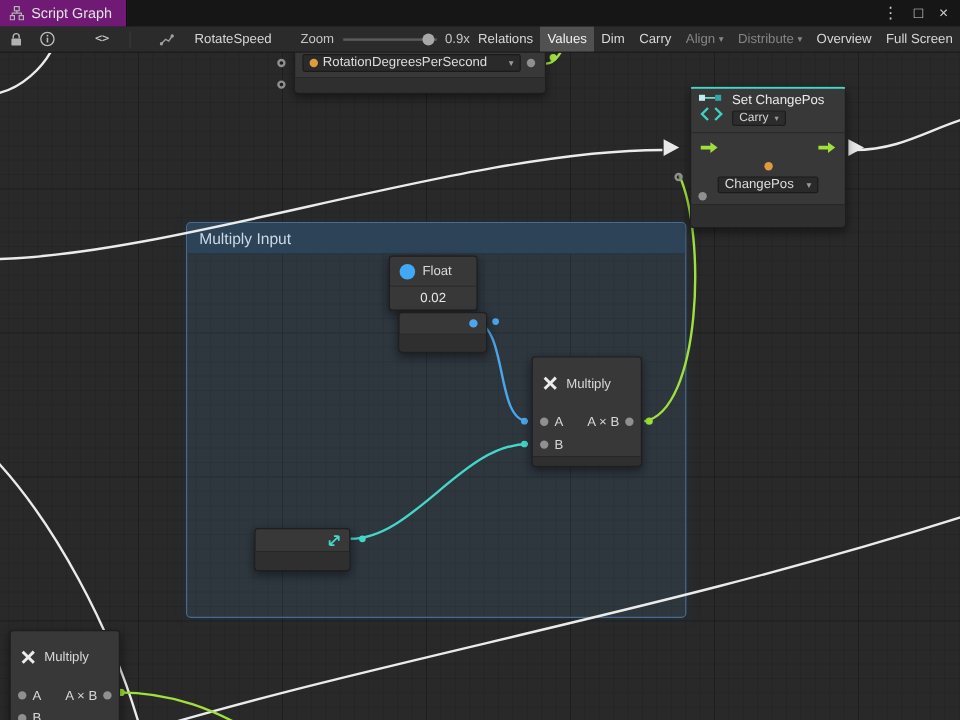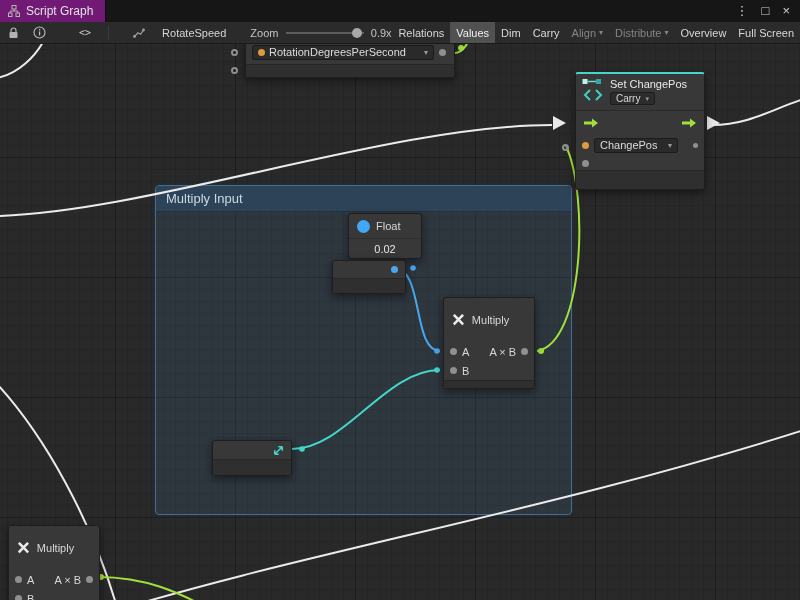--- a/index.html
+++ b/index.html
@@ -76,26 +76,26 @@
 
   
   .sv { left:575px; top:28px; width:130px; height:118px; border-top:2px solid #43d6c9; }
   .sv-head { display:flex; padding:4px 6px 2px 6px; gap:6px; height:36px; }
   .sv-title { font-size:11px; color:#eaeaea; }
   .mini-drop { display:inline-flex; align-items:center; gap:5px; background:#2c2c2c; border:1px solid #1c1c1c;
                border-radius:2px; height:13px; padding:0 5px; font-size:10px; color:#d6d6d6; margin-top:2px; }
   .mini-drop .caret { font-size:7px; color:#9a9a9a; }
   .sv-div { height:1px; background:#2a2a2a; }
   .sv-flow { display:flex; align-items:center; justify-content:space-between; height:24px; padding:0 7px; }
-  .sv-val { height:20px; }
+  .sv-val { height:20px;flex-direction:column; }
   .sv-dotrow { height:16px; }
   .sv-footer { position:absolute; left:0; right:0; bottom:0; height:19px; }
 
   
-  .fl { left:348px; top:169px; width:74px; }
+  .fl { left:324px; top:169px; width:74px; }
   .fl-head { display:flex; align-items:center; gap:6px; height:25px; padding:0 8px; border-bottom:1px solid #2c2c2c; }
   .fl-circle { width:13px; height:13px; border-radius:50%; background:#41a8f5; flex:none; }
   .fl-val { height:19px; display:flex; align-items:center; justify-content:center; color:#e6e6e6; }
   .fl-strip { left:332px; top:216px; width:74px; height:34px; }
   .fl-strip .upper { position:relative; height:17px; }
   .fl-strip .upper .dot { position:absolute; right:7px; top:5px; }
   .fl-strip .node-footer { height:15px; }
 
   
   .mult { width:92px; height:92px; }

